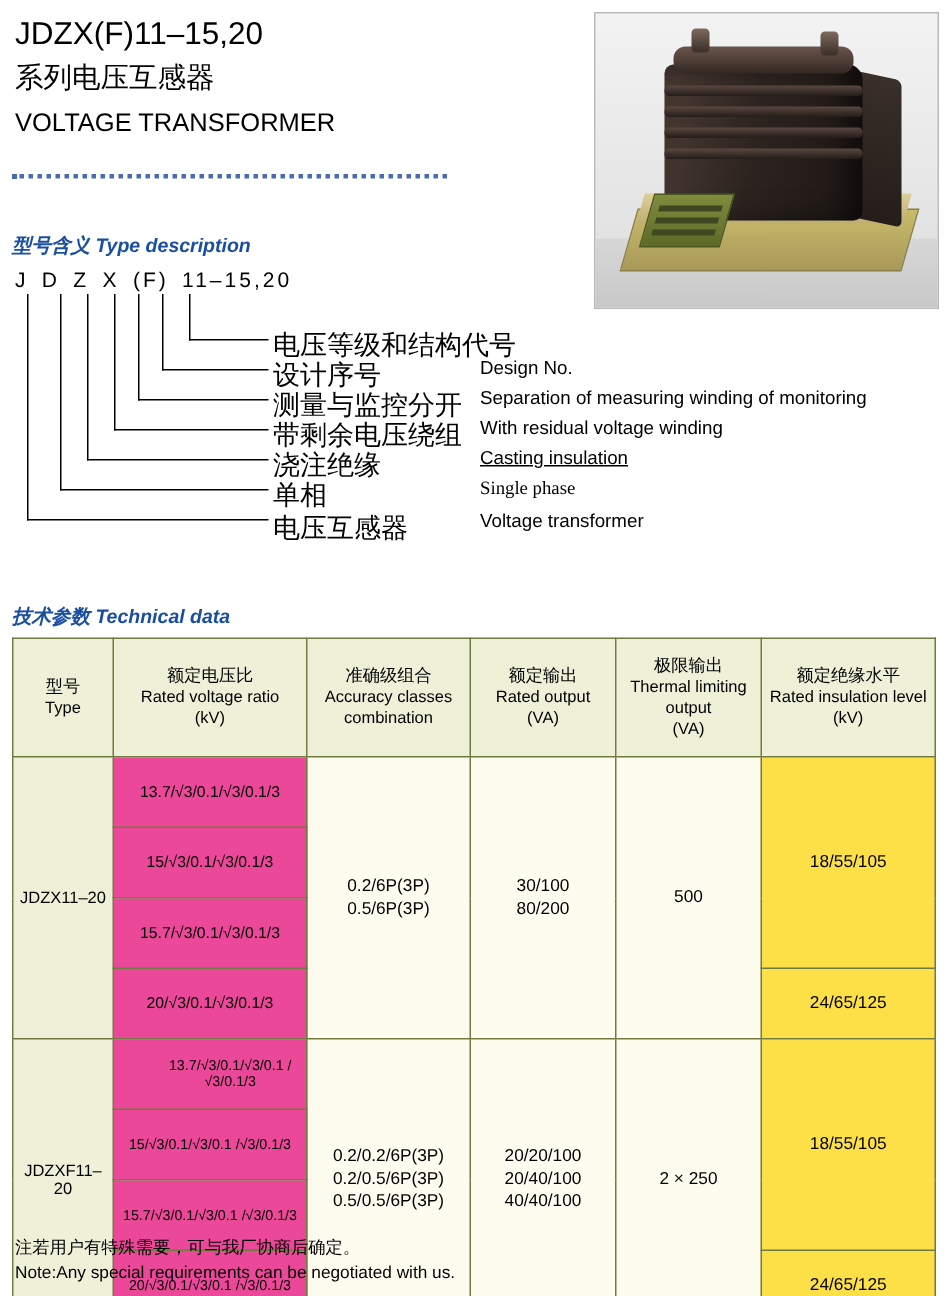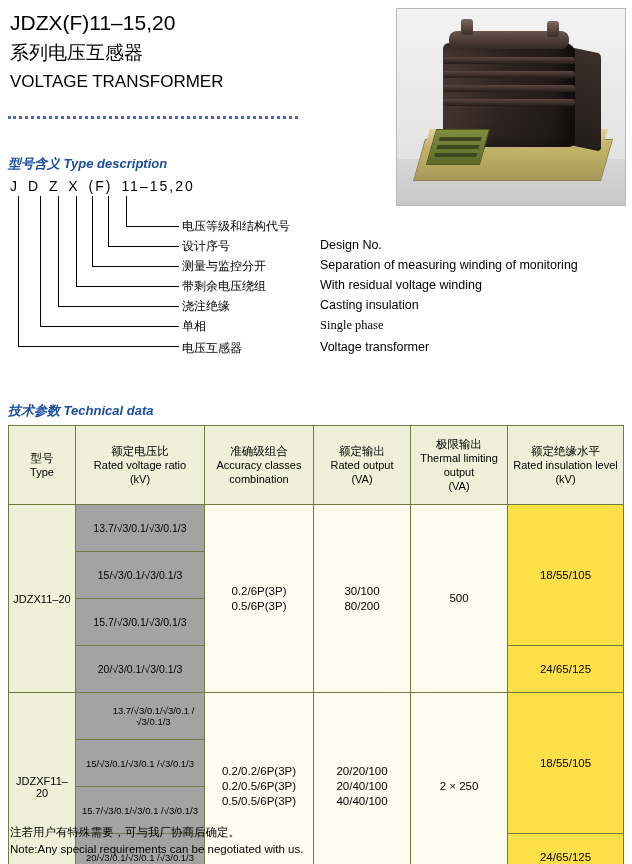--- a/index.html
+++ b/index.html
@@ -162,21 +162,21 @@
     width: 632px;
     height: 220px;
   }
   .leader {
     position: absolute;
     border-left: 1px solid #000;
     border-bottom: 1px solid #000;
   }
   .lbl-cn {
     position: absolute;
-    font-size: 12px;
+    font-size: 18px;
     color: #000;
     white-space: nowrap;
   }
   .lbl-en {
     position: absolute;
     font-size: 12.5px;
     color: #000;
     white-space: nowrap;
   }
 
@@ -203,21 +203,21 @@
     line-height: 14px;
   }
   .th-cn { display:block; font-size: 11.5px; }
   .th-en { display:block; font-size: 11px; }
   .cell-type {
     background: #eef0d8;
     font-size: 11px;
     width: 62px;
   }
   .cell-ratio {
-    background: #a3a3a3;
+    background: #ec4899;
     font-size: 10.5px;
     height: 42px;
   }
   .cell-plain {
     background: #fdfcef;
     line-height: 15px;
     font-size: 11.5px;
   }
   .cell-ins {
     background: #fde047;
@@ -297,21 +297,21 @@
   <div class="lbl-cn" style="left:182px; top:68px;">设计序号</div>
   <div class="lbl-en" style="left:320px; top:68px;">Design No.</div>
 
   <div class="lbl-cn" style="left:182px; top:88px;">测量与监控分开</div>
   <div class="lbl-en" style="left:320px; top:88px;">Separation of measuring winding of monitoring</div>
 
   <div class="lbl-cn" style="left:182px; top:108px;">带剩余电压绕组</div>
   <div class="lbl-en" style="left:320px; top:108px;">With residual voltage winding</div>
 
   <div class="lbl-cn" style="left:182px; top:128px;">浇注绝缘</div>
-  <div class="lbl-en" style="left:320px; top:128px;">Casting insulation</div>
+  <div class="lbl-en" style="left:320px; top:128px;text-decoration:underline;">Casting insulation</div>
 
   <div class="lbl-cn" style="left:182px; top:148px;">单相</div>
   <div class="lbl-en" style="left:320px; top:148px;font-family:Liberation Serif, serif;">Single phase</div>
 
   <div class="lbl-cn" style="left:182px; top:170px;">电压互感器</div>
   <div class="lbl-en" style="left:320px; top:170px;">Voltage transformer</div>
 </div>
 
 <div class="sec-title" id="tech-data-title">技术参数  Technical data</div>
 

